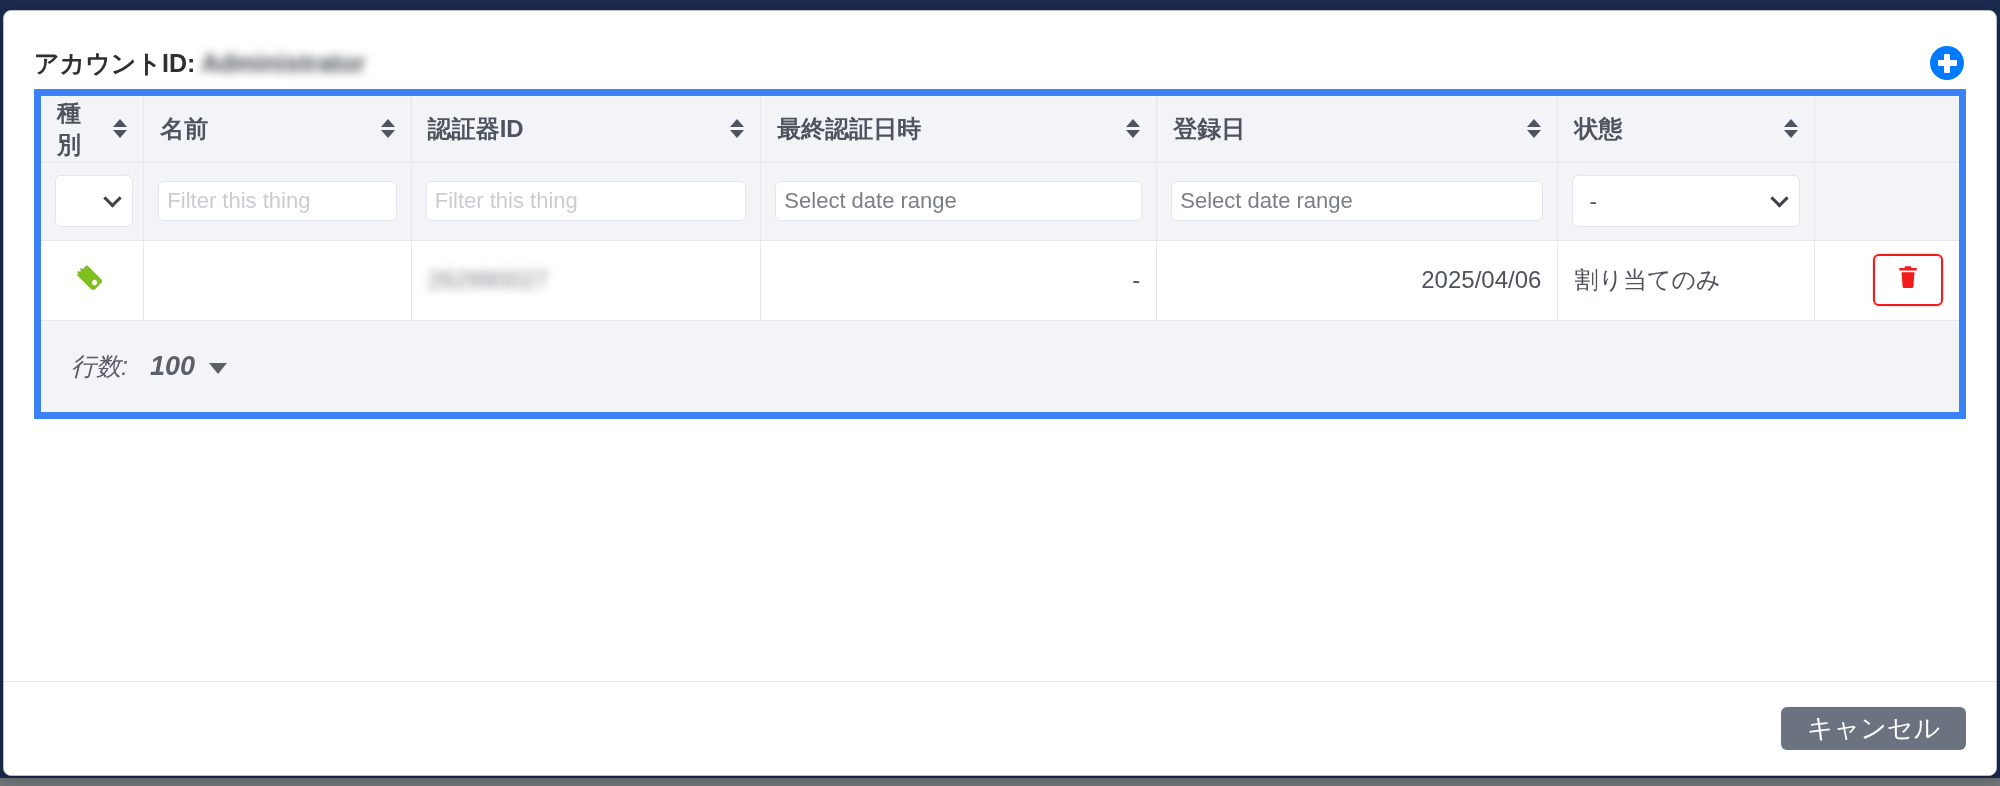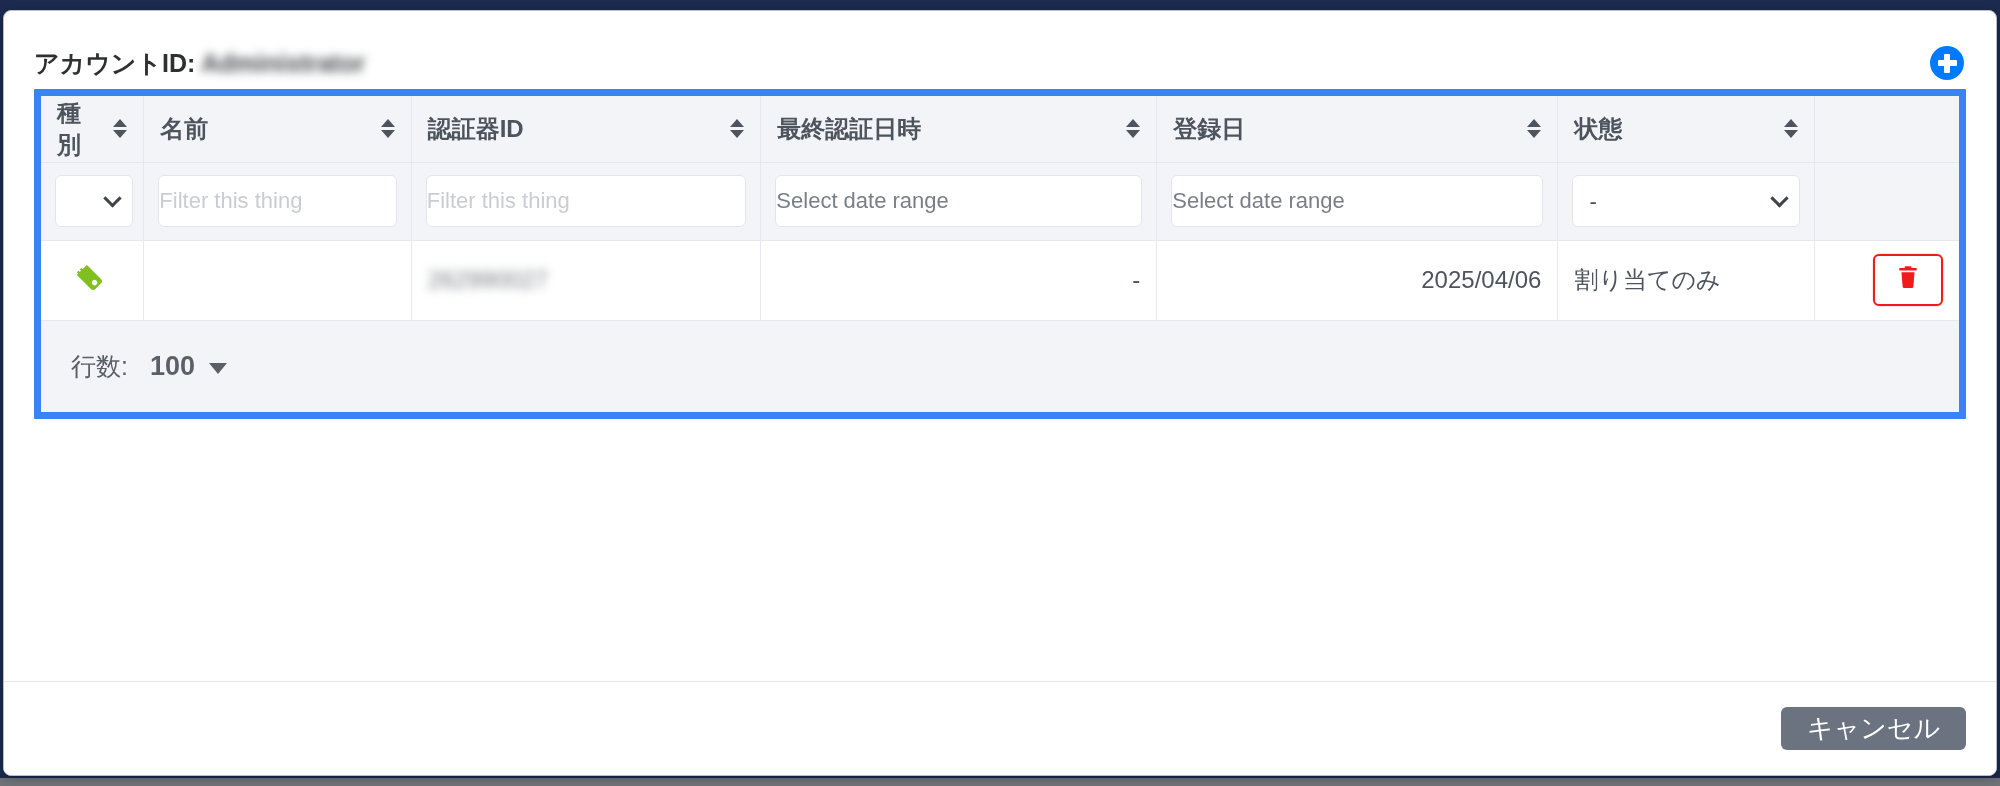--- a/index.html
+++ b/index.html
@@ -173,27 +173,27 @@
   .sort-icon .down { border-top: 8px solid #4e545e; }
 
   thead tr.filter-row th {
     background: #f2f4f8;
     height: 78px;
     padding: 0 14px;
     border-top: 1px solid #e5e8ee;
   }
   .filter-input {
     width: 100%;
-    height: 52px;
+    height: 40px;
     border: 1px solid #e2e6ec;
     border-radius: 6px;
     background: #fff;
     font-size: 22px;
     color: #c2410c;
-    padding: 0 0;
+    padding: 0 8px;
     outline: none;
     font-family: "Liberation Sans", "DejaVu Sans", sans-serif;
   }
   .filter-input::placeholder { color: #c9cdd3; }
   .filter-input.dateish::placeholder { color: #7a7f87; }
 
   .select-wrap { position: relative; width: 100%; }
   .filter-select {
     width: 100%;
     height: 52px;
@@ -253,20 +253,21 @@
     height: 92px;
     display: flex;
     align-items: center;
     padding: 0 30px;
     justify-content: space-between;
   }
   .rows-per-page {
     display: flex;
     align-items: center;
     gap: 22px;
+    font-style: italic;
   }
   .rows-label { font-size: 25px; color: #5b6068; }
   .rows-value {
     font-size: 27px;
     font-weight: bold;
     color: #5b6068;
     display: inline-flex;
     align-items: center;
     gap: 14px;
     cursor: pointer;

